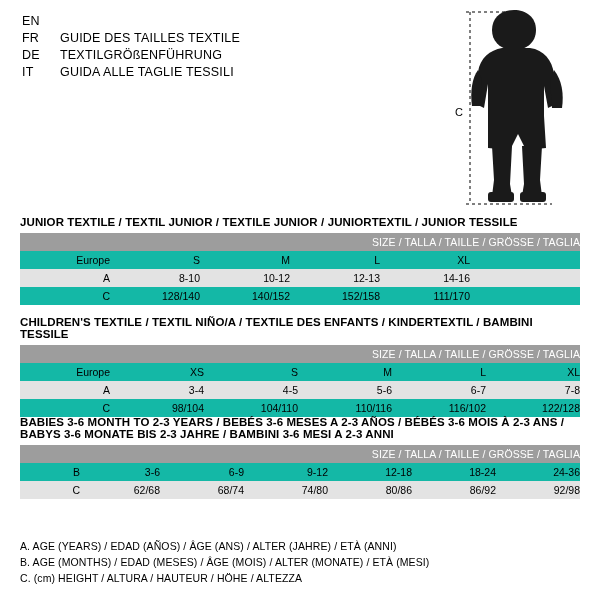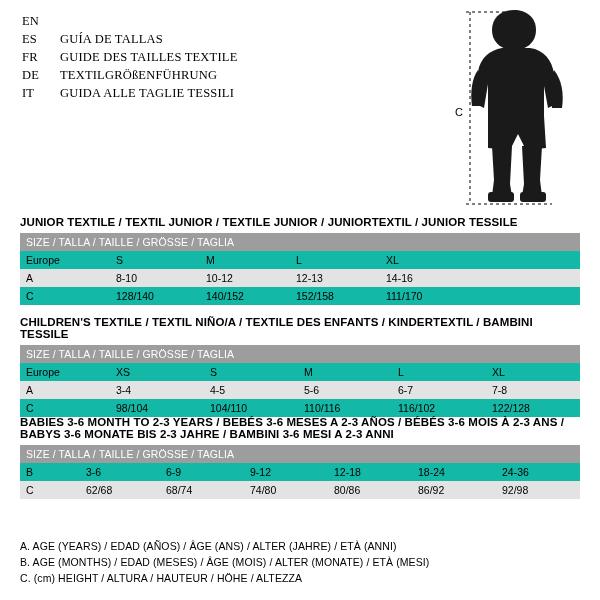--- a/index.html
+++ b/index.html
@@ -25,21 +25,20 @@
   .header {
     position: absolute;
     left: 22px;
     top: 14px;
     width: 400px;
   }
   .header-row {
     display: flex;
     align-items: center;
     margin-bottom: 3px;
-    font-family: Liberation Serif, serif;
   }
   .lang-code {
     width: 38px;
     font-size: 12.5px;
     letter-spacing: 0.2px;
   }
   .lang-title {
     font-size: 12.5px;
     letter-spacing: 0.2px;
   }
@@ -73,21 +72,21 @@
     letter-spacing: 0.1px;
   }
   table.size {
     border-collapse: collapse;
     width: 560px;
     table-layout: fixed;
   }
   table.size td, table.size th {
     font-size: 10.5px;
     font-weight: normal;
-    text-align: left;
+    text-align: right;
     padding: 3px 0 3px 6px;
     border: none;
     white-space: nowrap;
   }
   .hdr-band td {
     background: #9d9d9d;
     color: #ffffff;
     font-size: 10px;
     padding: 3px 0 3px 6px;
     letter-spacing: 0.1px;
@@ -109,24 +108,20 @@
   }
 </style>
 </head>
 <body>
 
 <div class="page">
 
   <div class="header">
     <div class="header-row">
       <span class="lang-code">EN</span>
-    </div>
-    <div class="header-row">
-      <span class="lang-code">ES</span>
-      <span class="lang-title">GUÍA DE TALLAS</span>
     </div>
     <div class="header-row">
       <span class="lang-code">FR</span>
       <span class="lang-title">GUIDE DES TAILLES TEXTILE</span>
     </div>
     <div class="header-row">
       <span class="lang-code">DE</span>
       <span class="lang-title">TEXTILGRÖßENFÜHRUNG</span>
     </div>
     <div class="header-row">

